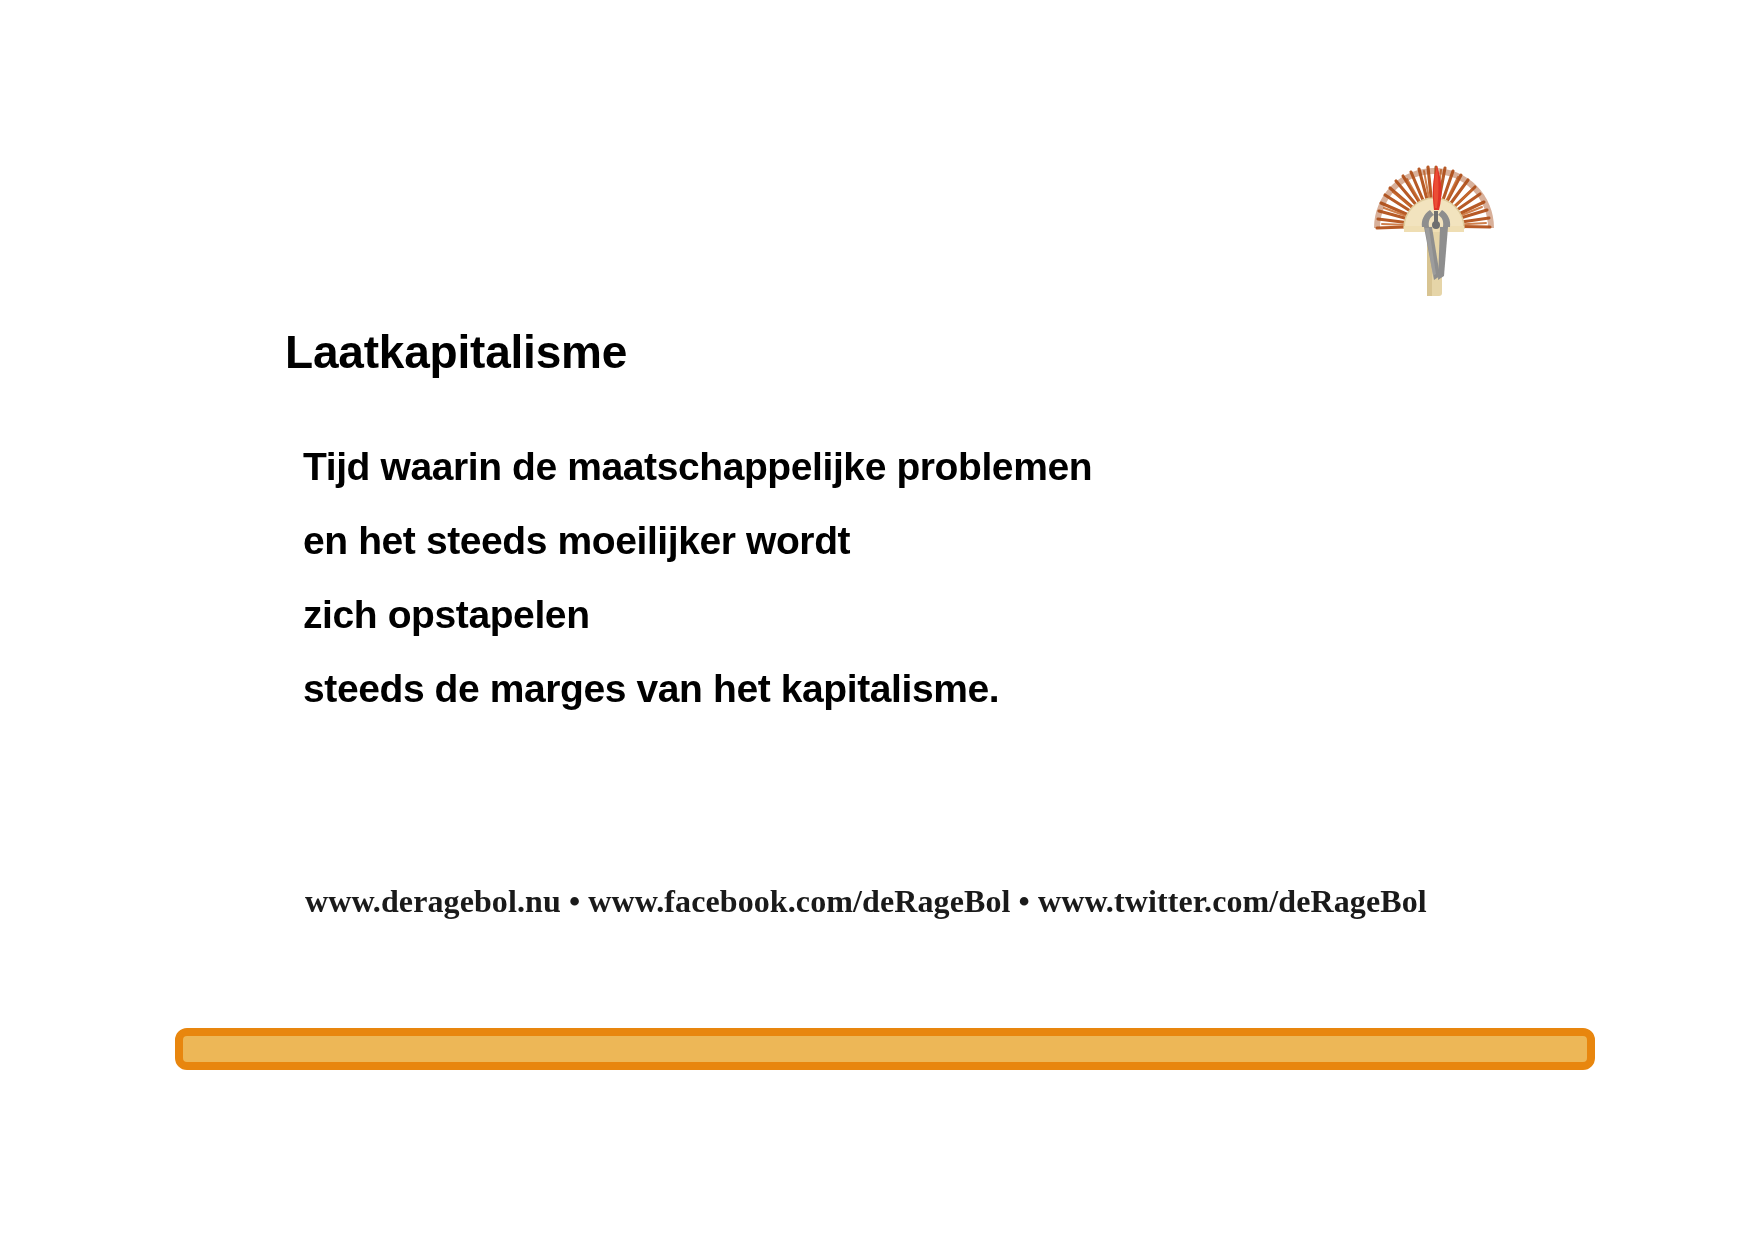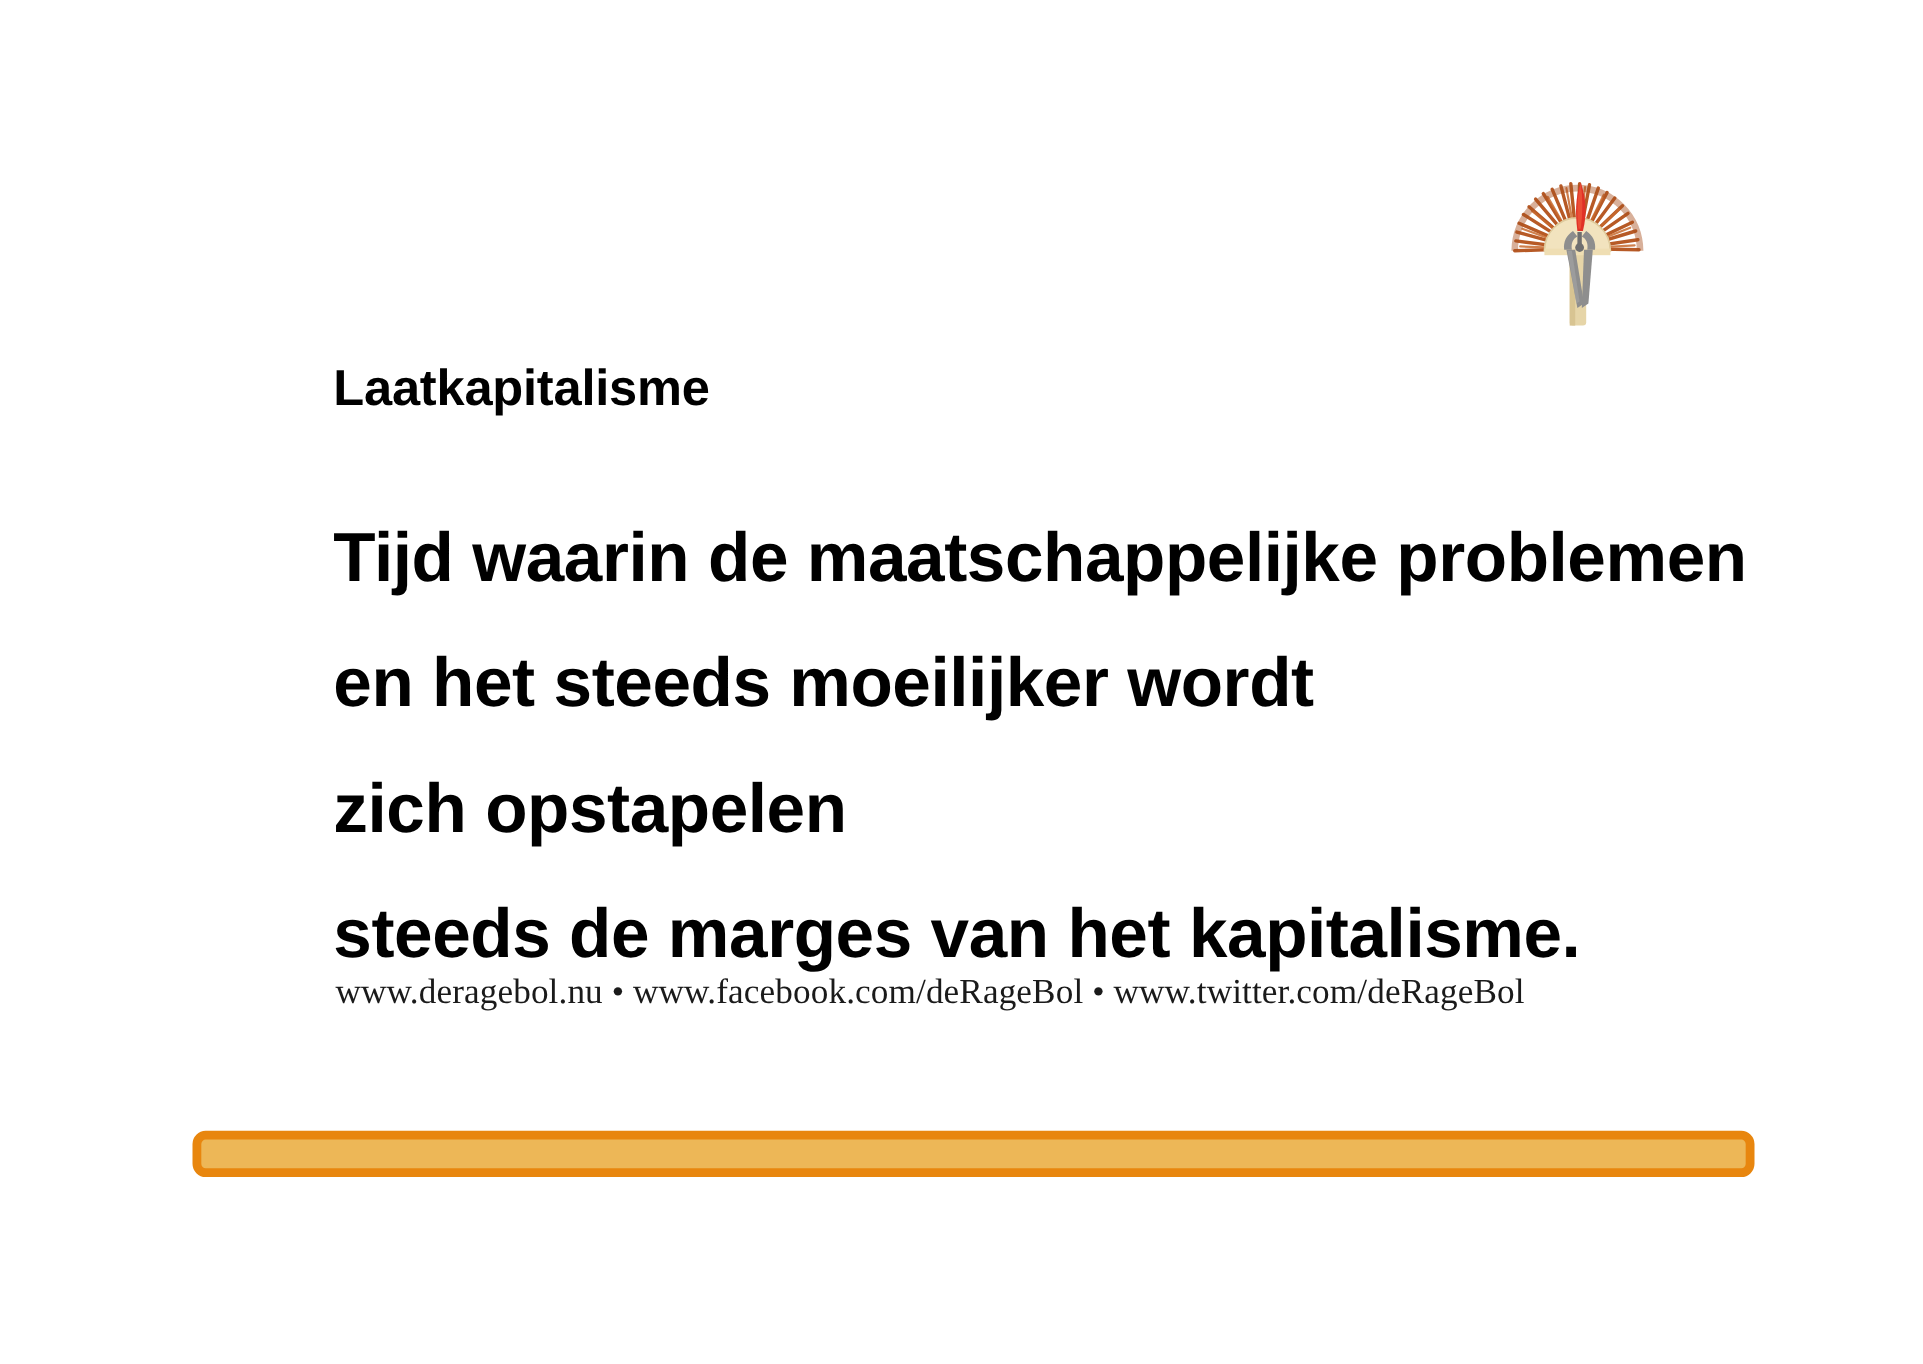--- a/index.html
+++ b/index.html
@@ -24,54 +24,53 @@
     left: 1368px;
     top: 148px;
     width: 136px;
     height: 150px;
   }
   .logo svg { display: block; width: 100%; height: 100%; }
 
   
   .title {
     position: absolute;
-    left: 303px;
+    left: 285px;
     top: 327px;
     font-size: 46px;
     font-weight: 700;
     color: #000000;
     letter-spacing: -0.2px;
     line-height: 1.1;
     white-space: nowrap;
     text-align: center;
   }
 
   .body-block {
     position: absolute;
     left: 303px;
     top: 430px;
     width: 1200px;
   }
   .body-line {
-    font-size: 63px;
+    font-size: 39px;
     font-weight: 700;
     color: #000000;
     line-height: 74px;
     letter-spacing: -0.4px;
     white-space: nowrap;
-    margin-top: 40px;
   }
 
   .footer {
     position: absolute;
     left: 305px;
     top: 883px;
     font-family: "Liberation Serif", serif;
     font-size: 32px;
-    font-weight: 400;
+    font-weight: 700;
     color: #1a1a1a;
     white-space: nowrap;
     letter-spacing: 0.1px;
     text-align: right;
   }
 
   
   .bottom-bar {
     position: absolute;
     left: 175px;

